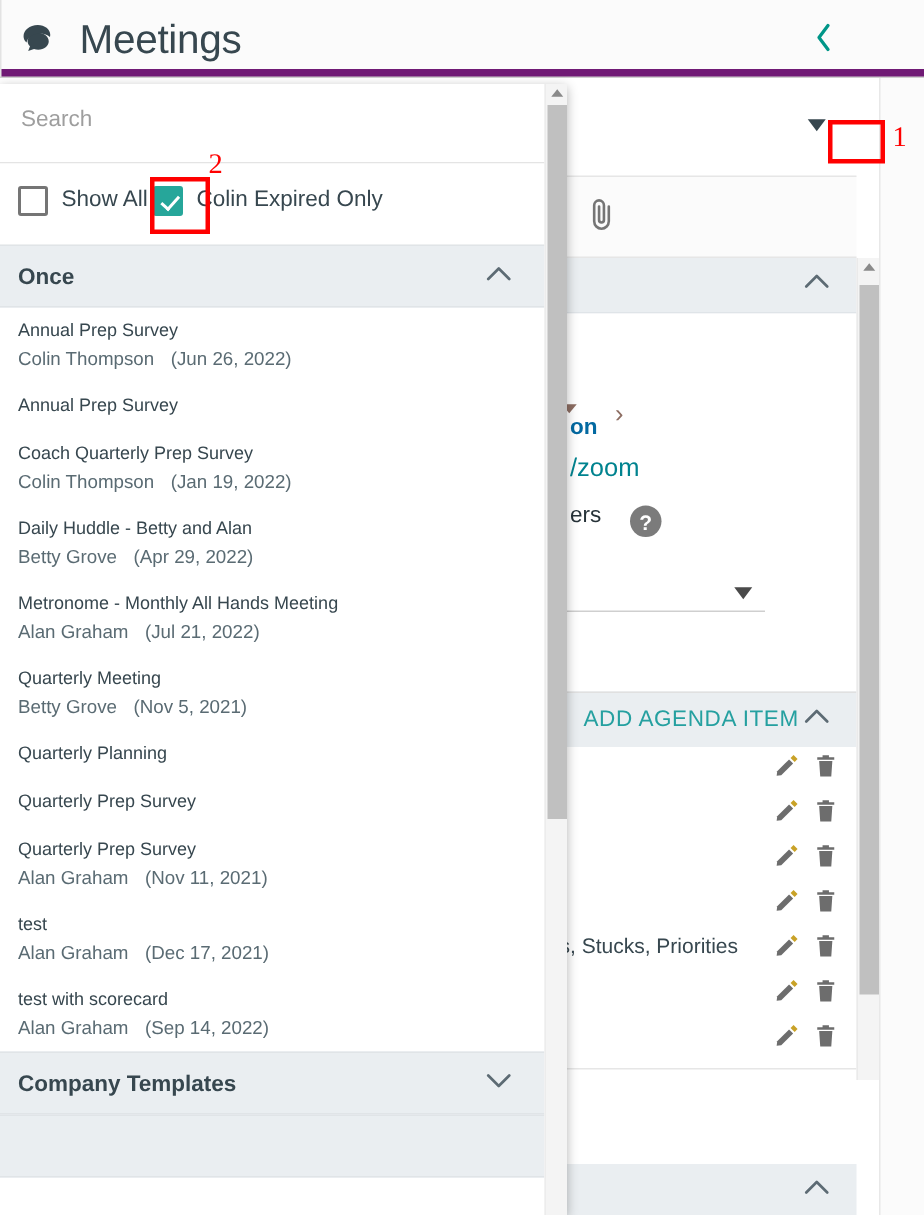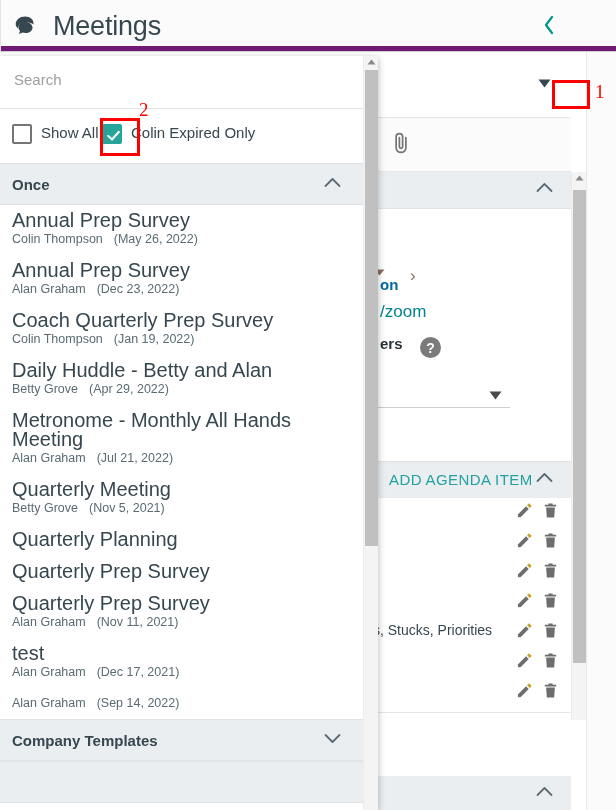--- a/index.html
+++ b/index.html
@@ -126,21 +126,21 @@
     background:#fff;
   }
   .link-teal {
     position:absolute; left: 380px; top: 93px;
     color:#00838f; font-size:17px; white-space:nowrap;
   }
   .label-partial {
     position:absolute; left:380px; top:67px; font-size:15px; font-weight:bold; color:#0369a1;
   }
   .label-partial2 {
-    position:absolute; left:380px; top:126px; font-size:15px; font-weight:bold; color:#263238;
+    position:absolute; left:380px; top:126px; font-size:15px; font-weight:normal; color:#263238;
   }
   .help-circle {
     position:absolute; left:420px; top:128px;
     width:21px; height:21px; border-radius:50%;
     background:#7b7b7b; color:#fff; font-size:14px; font-weight:bold;
     display:flex; align-items:center; justify-content:center;
   }
   .sel-caret { position:absolute; left:489px; top:182px; }
   .sel-underline { position:absolute; left:370px; top:198px; width:140px; height:1px; background:#cfcfcf; }
   .chev-right { position:absolute; left:410px; top:57px; color:#8d6e63; font-size:17px; }
@@ -244,21 +244,21 @@
     box-sizing:border-box;
     cursor:pointer;
   }
   .group-hdr .gt {
     position:absolute; left:12px; top:12px; font-size:15px; font-weight:bold; color:#37474f;
   }
   .group-hdr .gc { position:absolute; right:22px; top:13px; }
 
   .mtg-list { background:#fff; }
   .mtg-item { padding: 6px 12px 7px 12px; cursor:pointer; }
-  .mtg-title { font-size:20px; color:#37474f; line-height:19px; }
+  .mtg-title { font-size:12px; color:#37474f; line-height:19px; }
   .mtg-sub { font-size:12.5px; color:#5a6b73; line-height:17px; margin-top:1px; }
   .mtg-sub .dt { margin-left:11px; }
 
   .dd-body {
     position:absolute; left:0; top:107px; width:363px; height:647px; overflow:hidden;
   }
 
   
   .dd-scroll {
     position:absolute; left:363px; top:0; width:15px; height:754px;
@@ -463,25 +463,24 @@
       <div id="group-container">
           <div class="group-hdr">
             <span class="gt">Once</span>
             <svg width="17" height="11" viewBox="0 0 17 11" class="gc">
               <path d="M1.5 9 L8.5 2 L15.5 9" fill="none" stroke="#5d6b74" stroke-width="1.8" stroke-linecap="round" stroke-linejoin="round"></path>
             </svg>
           </div>
           <div class="mtg-list">
             <div class="mtg-item">
               <div class="mtg-title">Annual Prep Survey</div>
-              <div class="mtg-sub"><span>Colin Thompson</span><span class="dt">(May 26, 2022)</span></div>
+              <div class="mtg-sub"><span>Colin Thompson</span><span class="dt">(Jun 26, 2022)</span></div>
             </div>
             <div class="mtg-item">
               <div class="mtg-title">Annual Prep Survey</div>
-              <div class="mtg-sub"><span>Alan Graham</span><span class="dt">(Dec 23, 2022)</span></div>
             </div>
             <div class="mtg-item">
               <div class="mtg-title">Coach Quarterly Prep Survey</div>
               <div class="mtg-sub"><span>Colin Thompson</span><span class="dt">(Jan 19, 2022)</span></div>
             </div>
             <div class="mtg-item">
               <div class="mtg-title">Daily Huddle - Betty and Alan</div>
               <div class="mtg-sub"><span>Betty Grove</span><span class="dt">(Apr 29, 2022)</span></div>
             </div>
             <div class="mtg-item">
@@ -500,20 +499,21 @@
             </div>
             <div class="mtg-item">
               <div class="mtg-title">Quarterly Prep Survey</div>
               <div class="mtg-sub"><span>Alan Graham</span><span class="dt">(Nov 11, 2021)</span></div>
             </div>
             <div class="mtg-item">
               <div class="mtg-title">test</div>
               <div class="mtg-sub"><span>Alan Graham</span><span class="dt">(Dec 17, 2021)</span></div>
             </div>
             <div class="mtg-item">
+              <div class="mtg-title">test with scorecard</div>
               <div class="mtg-sub"><span>Alan Graham</span><span class="dt">(Sep 14, 2022)</span></div>
             </div>
           </div>
           <div class="group-hdr">
             <span class="gt">Company Templates</span>
             <svg width="17" height="11" viewBox="0 0 17 11" class="gc">
               <path d="M1.5 2 L8.5 9 L15.5 2" fill="none" stroke="#5d6b74" stroke-width="1.8" stroke-linecap="round" stroke-linejoin="round"></path>
             </svg>
           </div>
           <div class="group-hdr"></div>

